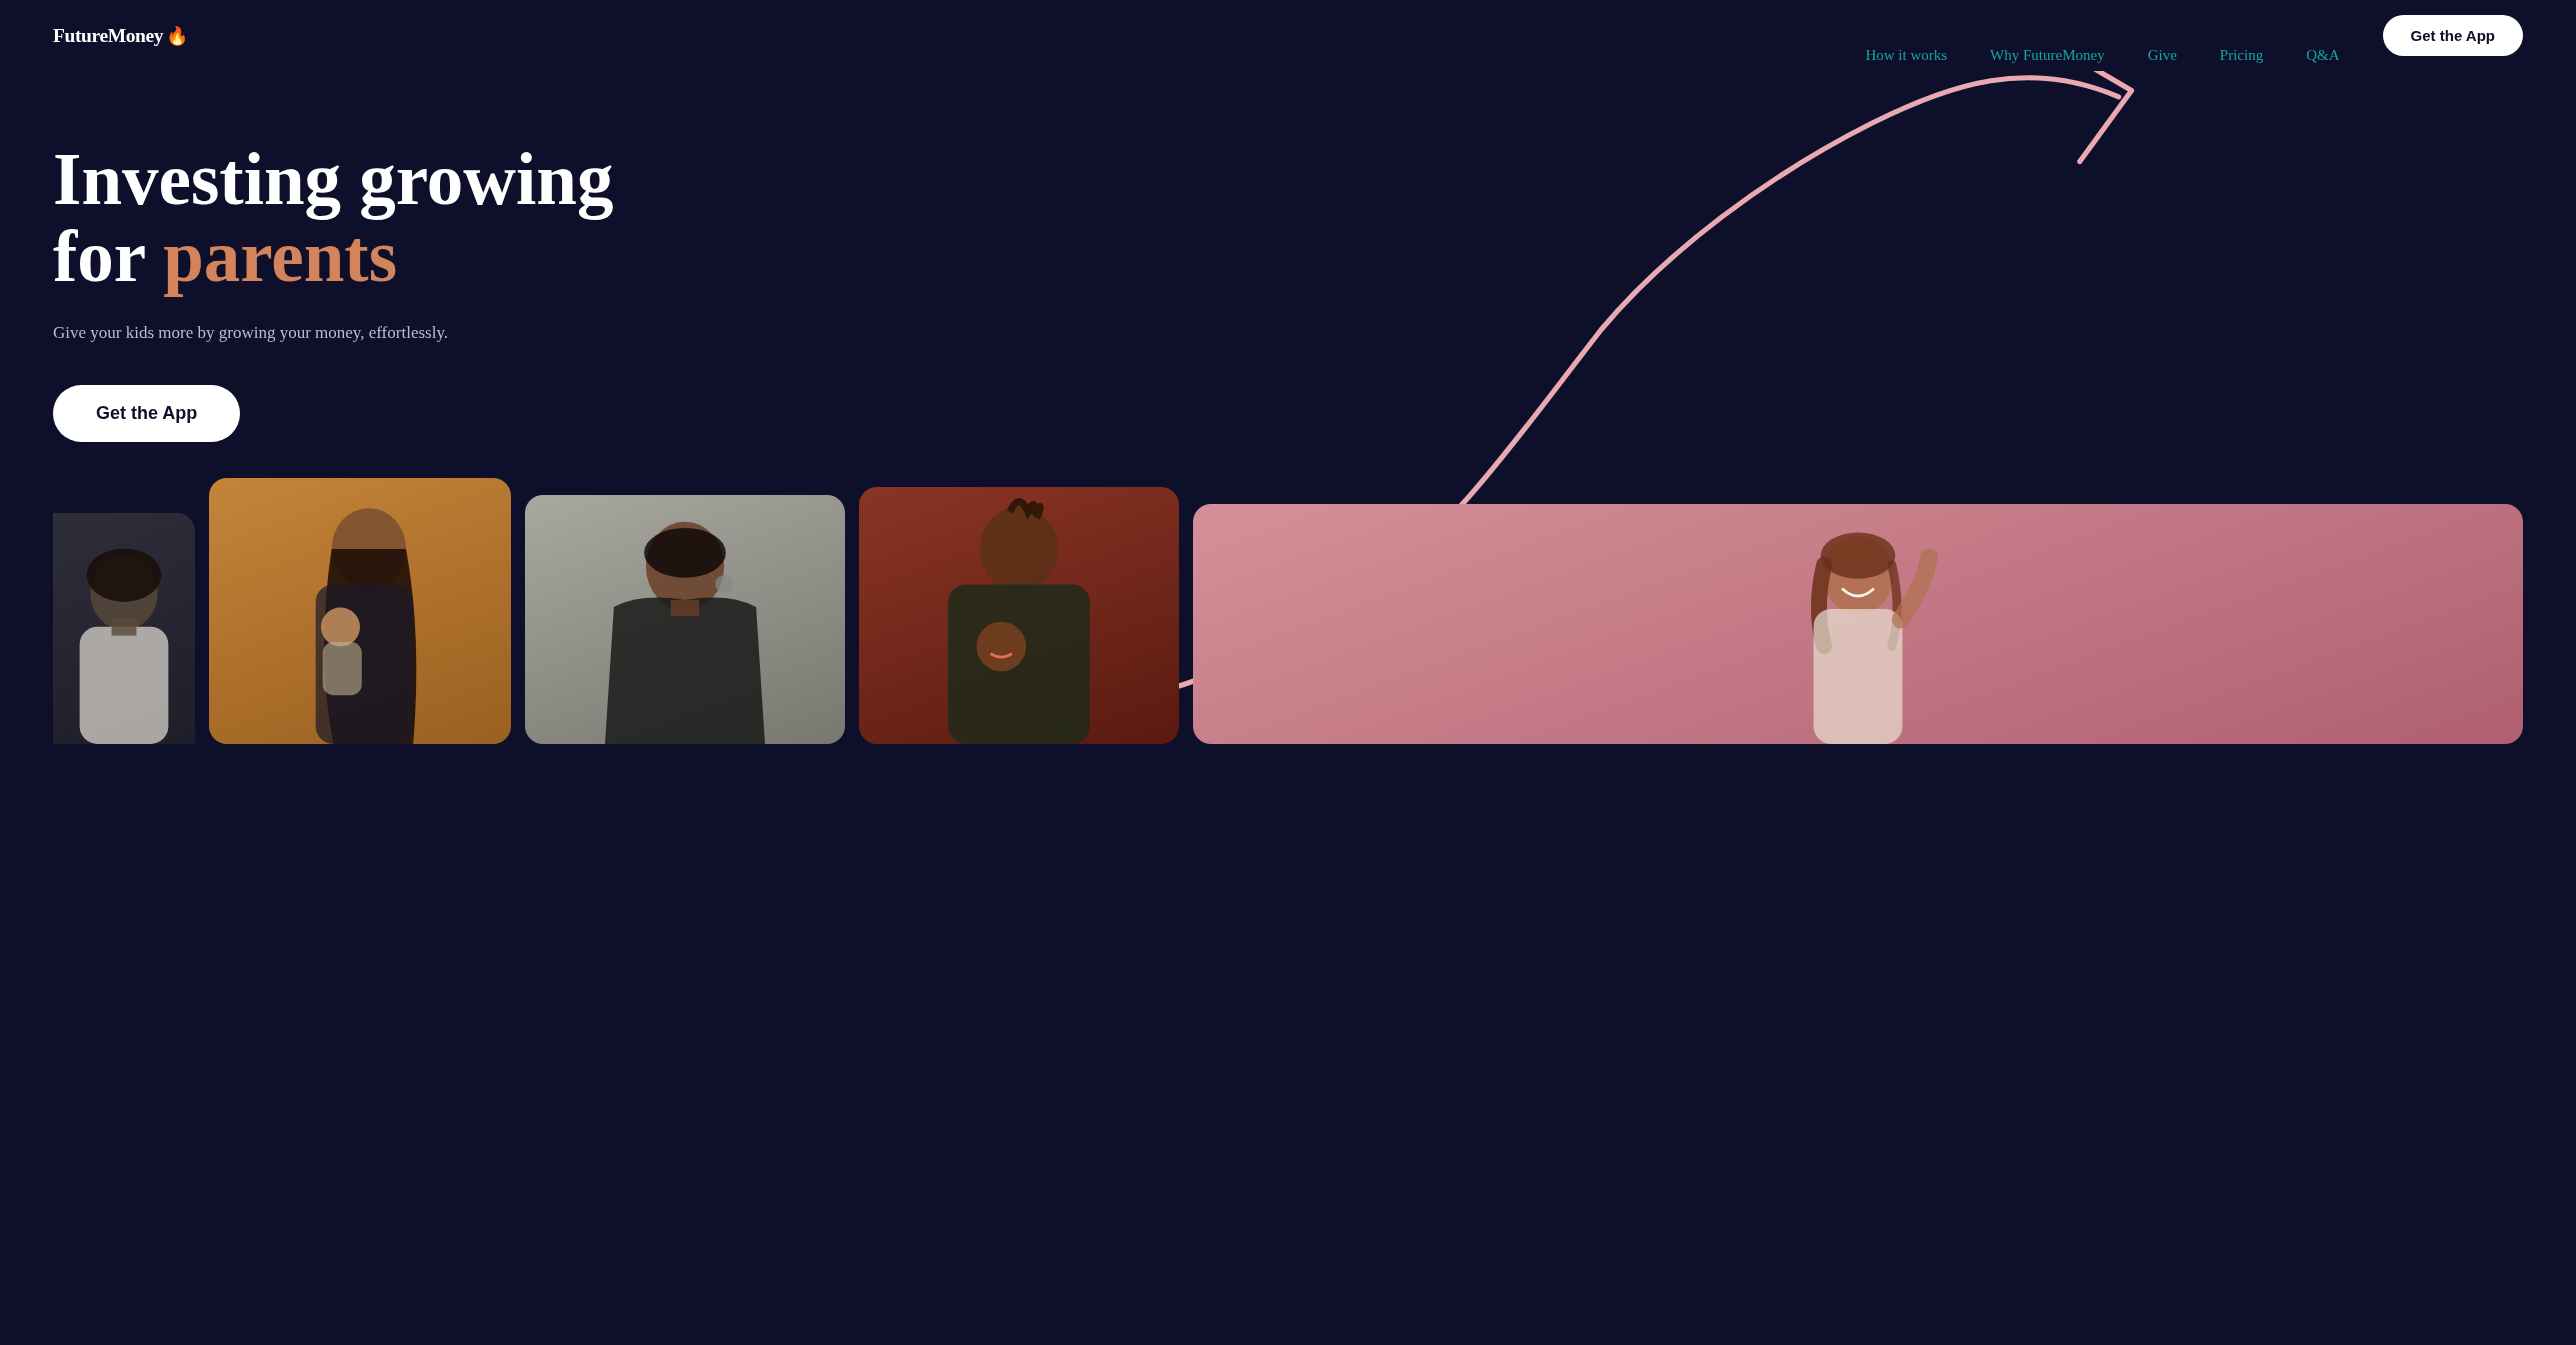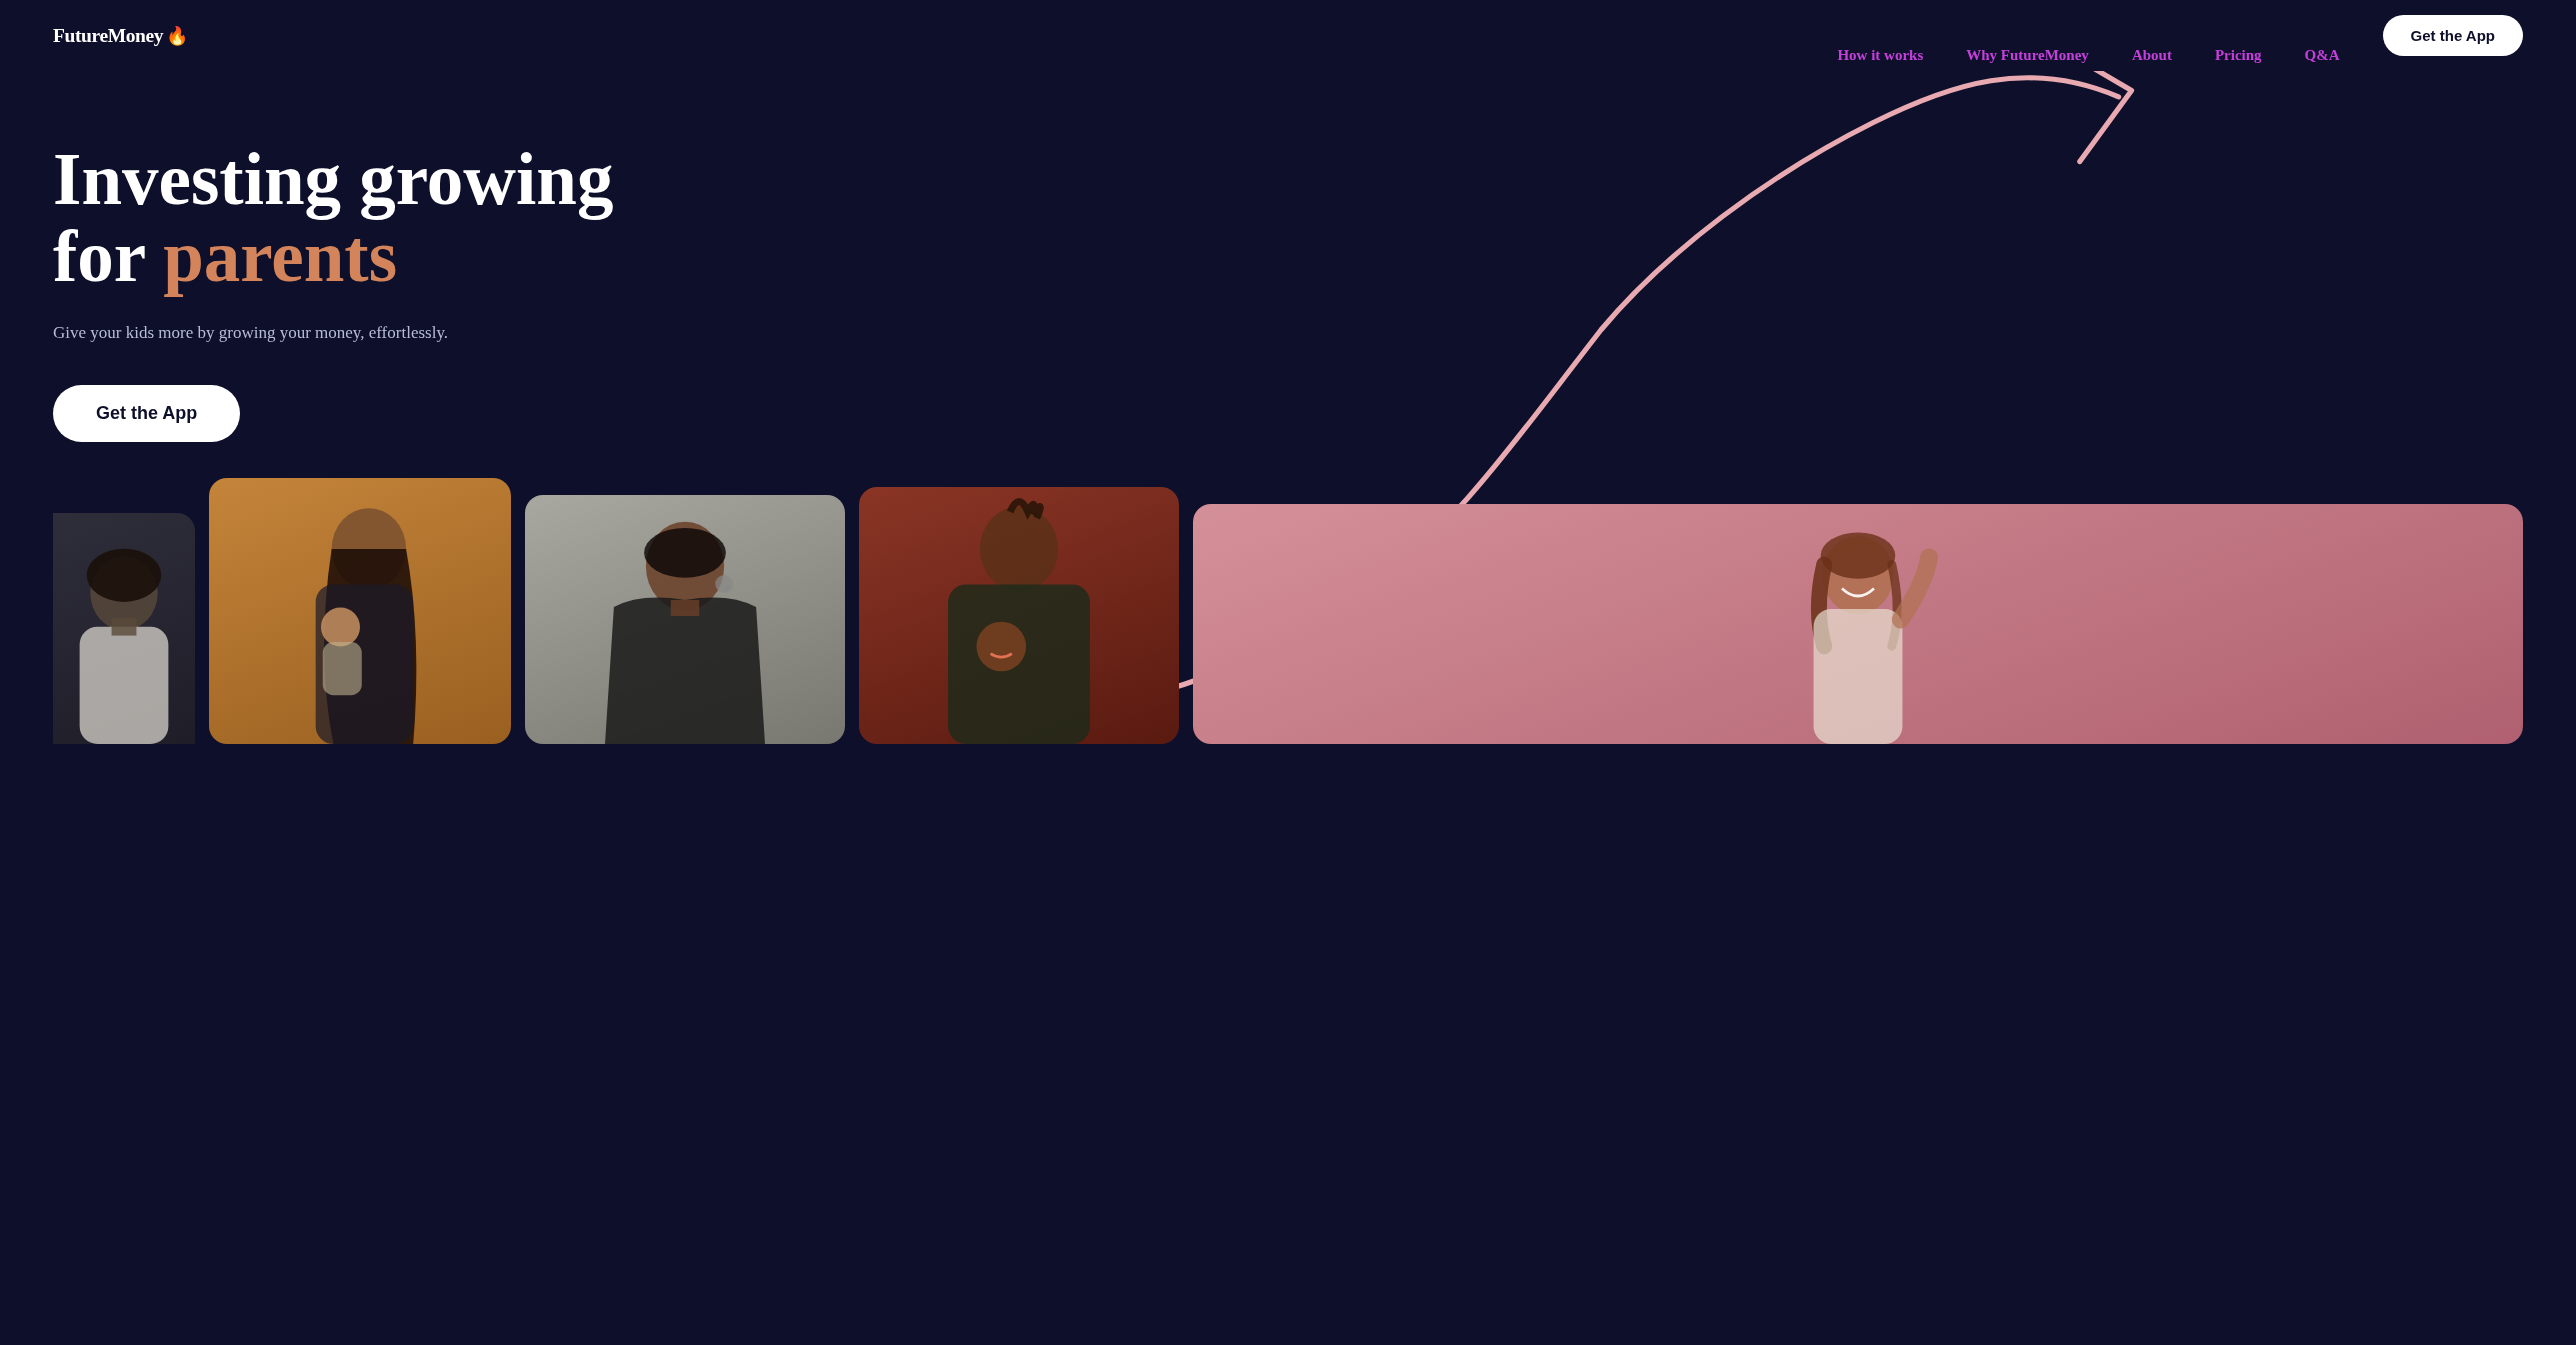--- a/index.html
+++ b/index.html
@@ -47,24 +47,24 @@
     }
 
     .nav-links {
       display: flex;
       align-items: center;
       gap: 43px;
     }
 
     .nav-link {
       font-size: 15px;
-      color: #d946ef;
+      color: #14b8a6;
       text-decoration: none;
       cursor: pointer;
-      font-weight: 700;
+      font-weight: 400;
       opacity: 0.9;
       margin-top: 40px;
     }
 
     .nav-cta {
       background-color: #ffffff;
       color: #0d0f2b;
       border: none;
       border-radius: 44px;
       padding: 12.4px 28px;
@@ -222,21 +222,21 @@
   </div>
 
   <div class="nav-links">
     <a class="nav-link" href="#">
       <span>How it works</span>
     </a>
     <a class="nav-link" href="#">
       <span>Why FutureMoney</span>
     </a>
     <a class="nav-link" href="#">
-      <span>About</span>
+      <span>Give</span>
     </a>
     <a class="nav-link" href="#">
       <span>Pricing</span>
     </a>
     <a class="nav-link" href="#">
       <span>Q&amp;A</span>
     </a>
     <button class="nav-cta">
       <span>Get the App</span>
     </button>

